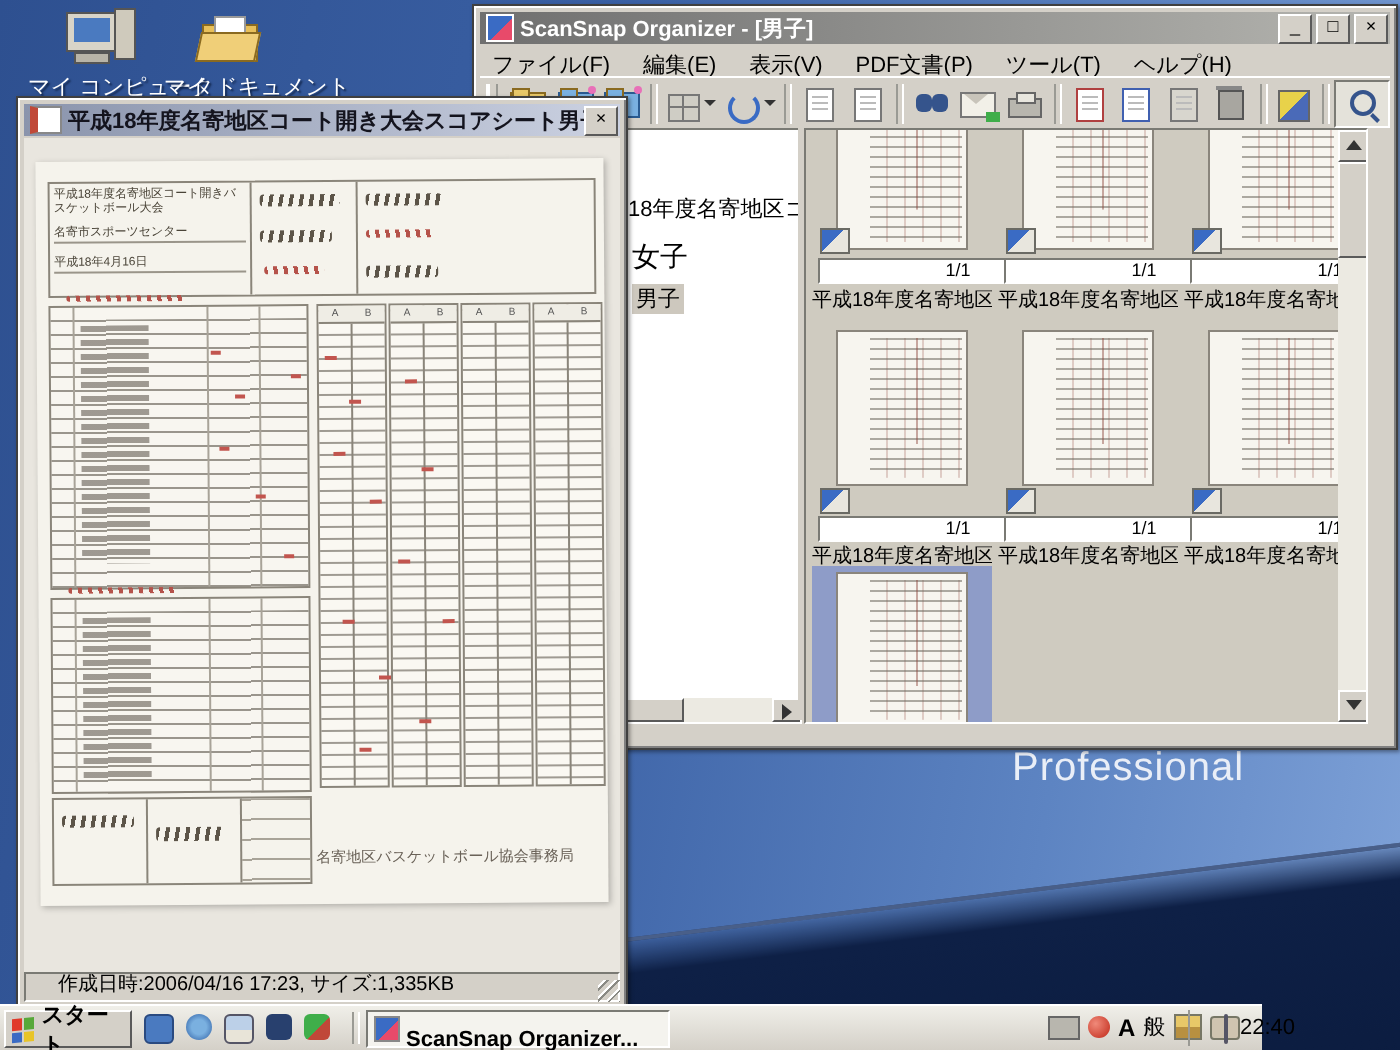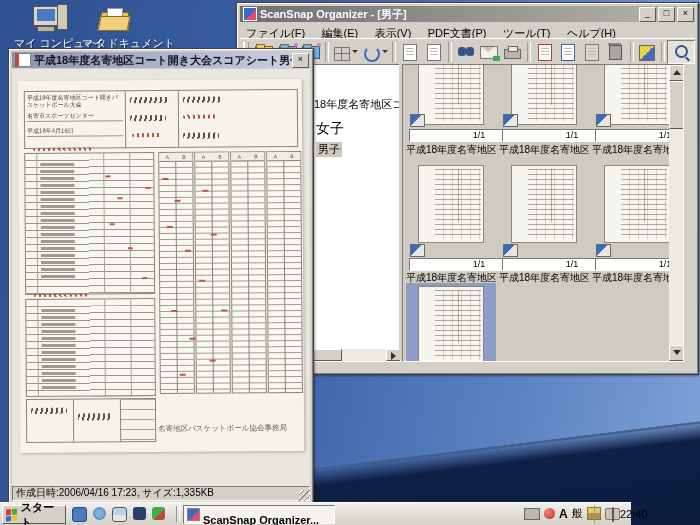--- a/index.html
+++ b/index.html
@@ -102,20 +102,21 @@
   .mon:before{content:"";position:absolute;left:3px;top:2px;right:3px;bottom:4px;background:#4a7ac0;}
   .grip{width:11px;height:11px;background:repeating-linear-gradient(135deg,transparent 0 2px,#fff 2px 3px,#8a8a84 3px 4px);}
 </style>
 </head>
 <body>
 
 <div id="screen">
 
   <div id="wall" class="abs">
     <div id="darkband" class="abs"></div>
+    <div id="protext" class="abs" style="left:506px;top:373px;">Professional</div>
   </div>
 
   <div class="abs" style="left:14px;top:4px;width:72px;">
     <div style="margin:0 auto;width:34px;position:relative;height:32px;">
       <div class="mon abs" style="left:0;top:2px;"></div>
       <div class="abs" style="left:24px;top:0;width:9px;height:24px;background:#cfcabc;border:1px solid #555;"></div>
       <div class="abs" style="left:4px;top:22px;width:16px;height:4px;background:#b8b4a8;border:1px solid #555;"></div>
     </div>
     <div class="dlabel">マイ コンピュータ</div>
   </div>
@@ -357,21 +358,21 @@
           <div style="width:46px;border-right:1px solid #8a857a;position:relative;">
               <div class="squig abs" style="left:4px;top:14px;width:34px;height:7px;"></div>
             </div>
           <div style="flex:1;background:repeating-linear-gradient(to bottom,#a8a398 0 1px,transparent 1px 10px);"></div>
         </div>
 
         <div class="abs" style="left:138px;top:344px;width:146px;font-size:7.5px;color:#6a6258;">名寄地区バスケットボール協会事務局</div>
       </div>
     </div>
 
-    <div class="sunken abs" style="left:3px;bottom:3px;right:3px;height:13px;font-size:10px;line-height:12px;padding-left:3px;white-space:nowrap;overflow:hidden;">作成日時:2006/04/16 17:23, サイズ:1,335KB</div>
+    <div class="sunken abs" style="left:3px;bottom:3px;right:3px;height:13px;font-size:10px;line-height:12px;padding-left:16px;white-space:nowrap;overflow:hidden;">作成日時:2006/04/16 17:23, サイズ:1,335KB</div>
     <div class="grip abs" style="right:3px;bottom:3px;"></div>
   </div>
 
   <div class="abs" style="left:0;bottom:0;width:631px;height:22px;background:linear-gradient(#f0efe9,#d4d0c8);border-top:1px solid #fff;z-index:5;">
 
     <div class="raised abs" style="left:2px;top:2px;width:62px;height:17px;display:flex;align-items:center;">
       <div style="width:12px;height:12px;margin:0 3px;display:grid;grid-template-columns:5px 5px;grid-gap:1px;transform:skewY(-6deg);">
         <div style="background:#e03a2a;"></div>
           <div style="background:#57a83a;"></div>
           <div style="background:#3a6bc4;"></div>

